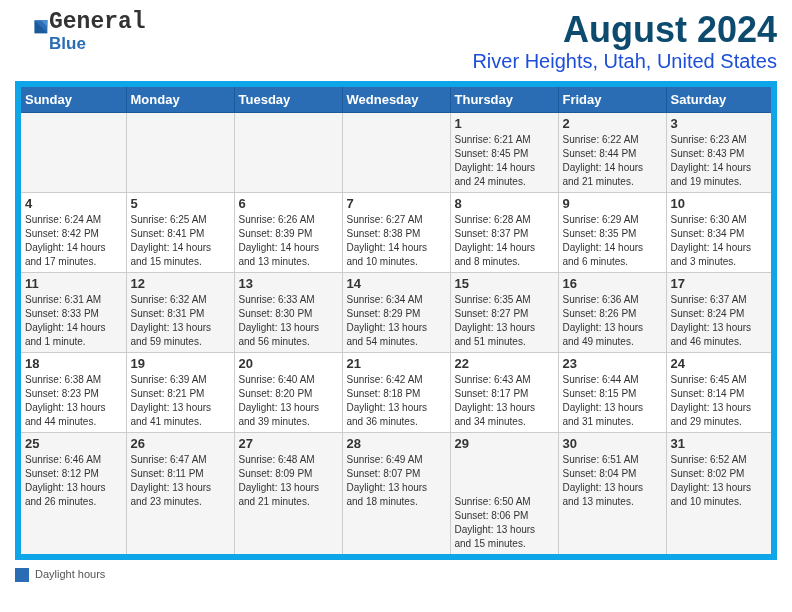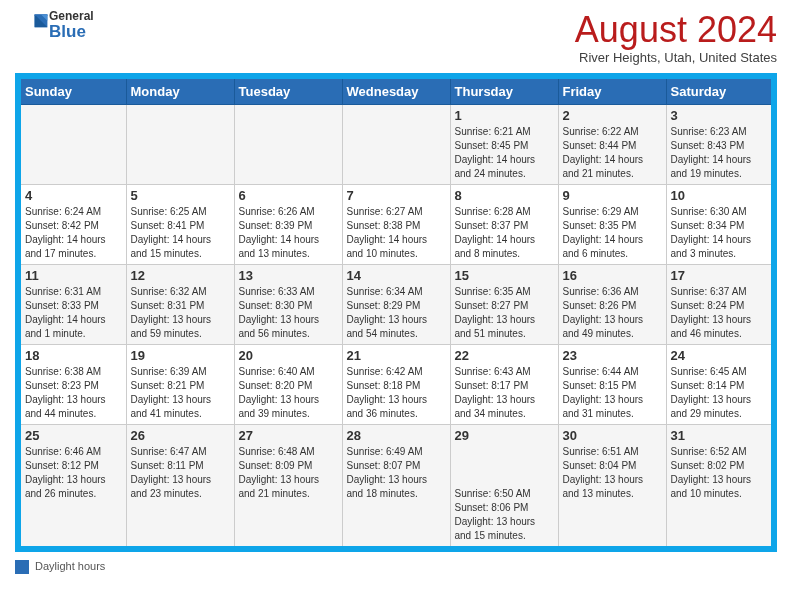--- a/index.html
+++ b/index.html
@@ -24,27 +24,27 @@
     .logo-icon {
       width: 32px;
       height: 28px;
       margin-left: 2px;
     }
     .title-block {
       text-align: right;
     }
     .month-year {
       font-size: 36px;
-      font-weight: normal;
-      color: #b91c1c;
+      font-weight: bold;
+      color: #0c4a6e;
       line-height: 1.1;
     }
     .location {
-      font-size: 13px;
-      color: #404040;
+      font-size: 20px;
+      color: #1d4ed8;
     }
     .calendar {
       width: 100%;
       border-collapse: collapse;
       border: 6px solid #0ea5e9;
     }
     .calendar th {
       background: #2a6db5;
       color: #fff;
       font-size: 13px;
@@ -105,21 +105,21 @@
   <div class="logo">
     <div>
       <svg class="logo-icon" viewBox="0 0 40 32">
         <polygon points="22,4 38,4 38,20 22,20" fill="#2a6db5"></polygon>
         <polygon points="22,4 38,20 22,20" fill="#1a5a9a"></polygon>
         <rect x="22" y="4" width="16" height="2" fill="#2a6db5"></rect>
         <polygon points="30,4 38,4 38,12" fill="#4a8fd5"></polygon>
       </svg>
     </div>
     <div>
-      <div style="font-size:12px;font-weight:bold;line-height:1.1;">
+      <div style="font-size:23px;font-weight:bold;line-height:1.1;font-family:Liberation Mono, monospace;">
         <span style="color:#333;">General</span>
       </div>
       <div style="font-size:17px;font-weight:bold;line-height:1.1;">
         <span style="color:#2a6db5;">Blue</span>
       </div>
     </div>
   </div>
   <div class="title-block">
     <div class="month-year">August 2024</div>
     <div class="location">River Heights, Utah, United States</div>

